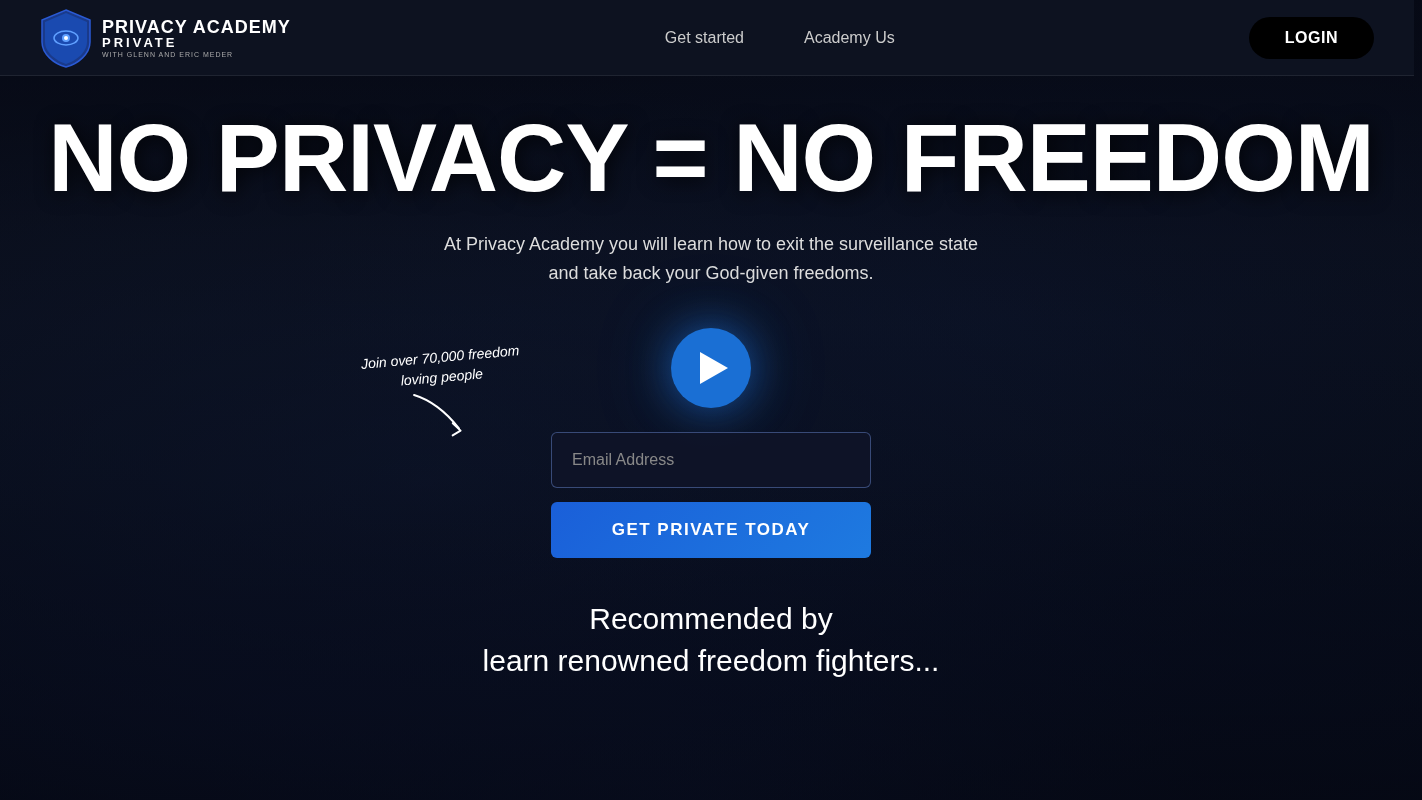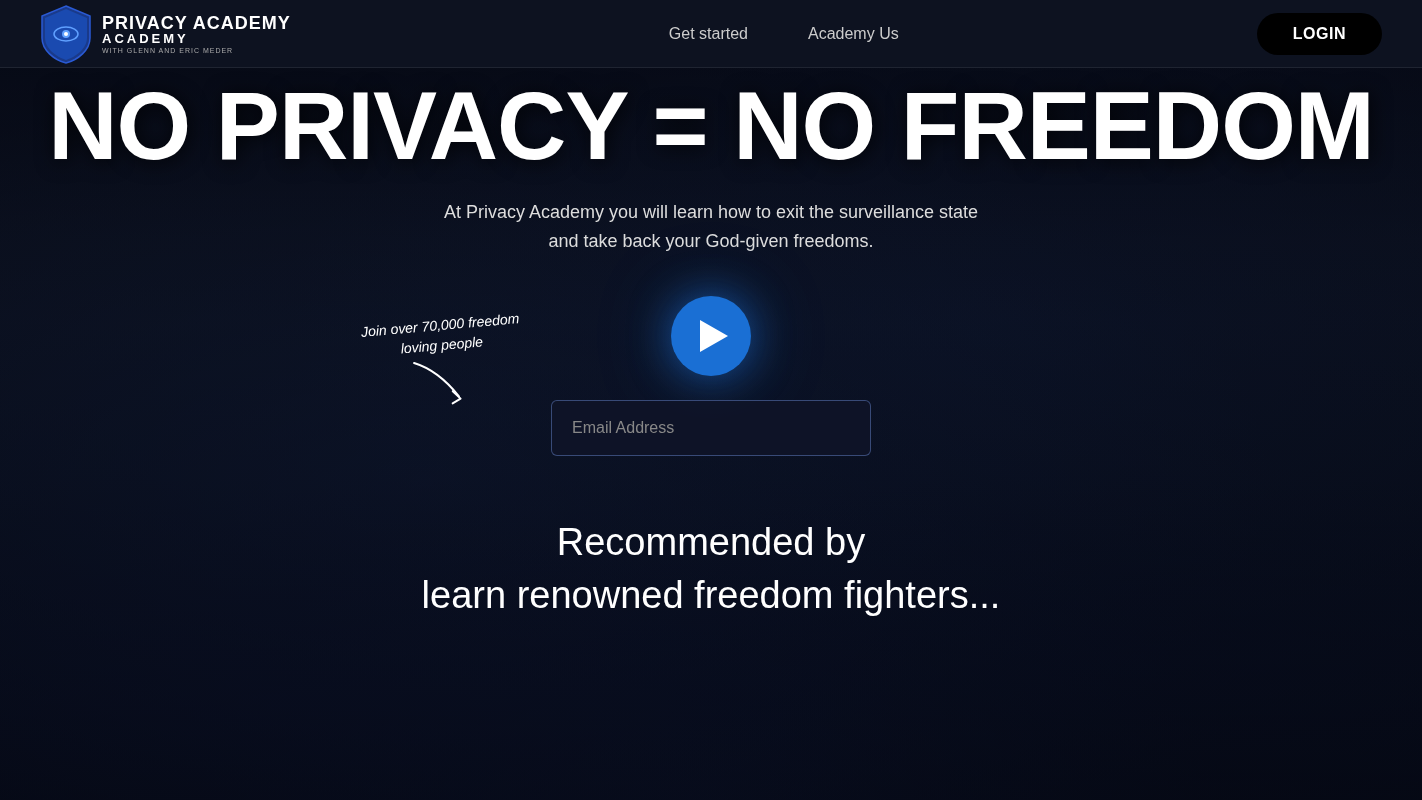--- a/index.html
+++ b/index.html
@@ -11,22 +11,22 @@
       width: 1422px;
       min-height: 800px;
       overflow-x: hidden;
     }
 
     
     nav {
       position: fixed;
       top: 0;
       left: 0;
-      right: 0;
-      height: 68px;
+      right: 8px;
+      height: 76px;
       background: #0d1220;
       display: flex;
       align-items: center;
       justify-content: space-between;
       padding: 0 40px;
       z-index: 100;
       border-bottom: 1px solid rgba(255,255,255,0.08);
     }
 
     .nav-logo {
@@ -69,21 +69,21 @@
 
     
     .hero {
       position: relative;
       width: 100%;
       min-height: 800px;
       display: flex;
       flex-direction: column;
       align-items: center;
       justify-content: flex-start;
-      padding-top: 78px;
+      padding-top: 110px;
       overflow: hidden;
     }
 
     .hero-bg {
       position: absolute;
       inset: 0;
       background:
         linear-gradient(to bottom, rgba(5,8,20,0.7) 0%, rgba(5,8,20,0.55) 40%, rgba(5,8,20,0.75) 100%);
       z-index: 1;
     }
@@ -171,20 +171,21 @@
     
     .email-input {
       width: 320px;
       height: 56px;
       background: rgba(15, 20, 40, 0.85);
       border: 1px solid rgba(100, 130, 200, 0.5);
       border-radius: 6px;
       padding: 0 20px;
       font-size: 16px;
       color: #fff;
+      margin-bottom: 14px;
       outline: none;
     }
 
     .email-input::placeholder { color: #888; }
 
     .cta-btn {
       width: 320px;
       height: 56px;
       background: linear-gradient(135deg, #1a5fd9, #1e7ae0);
       border: none;
@@ -225,25 +226,24 @@
 
     
     .recommended-section {
       position: relative;
       z-index: 2;
       text-align: center;
       margin-top: 40px;
     }
 
     .recommended-section h2 {
-      font-size: 38px;
+      font-size: 30px;
       font-weight: 400;
       color: #fff;
       line-height: 1.4;
-      margin-top: 20px;
     }
 
     
     .logo-text {
       display: flex;
       flex-direction: column;
     }
 
     .logo-text .privacy {
       font-size: 18px;
@@ -277,21 +277,21 @@
     <svg class="logo-shield" viewBox="0 0 52 60" xmlns="http://www.w3.org/2000/svg">
       <path d="M26 2 L50 12 L50 34 C50 46 38 56 26 59 C14 56 2 46 2 34 L2 12 Z" fill="#1a3a8a" stroke="#2a5ad4" stroke-width="1.5"></path>
       <path d="M26 5 L47 14 L47 34 C47 44 36 53 26 56 C16 53 5 44 5 34 L5 14 Z" fill="#1a4ab0"></path>
 
       <ellipse cx="26" cy="30" rx="12" ry="7" fill="none" stroke="#60a0ff" stroke-width="1.5"></ellipse>
       <circle cx="26" cy="30" r="4" fill="#60a0ff"></circle>
       <circle cx="26" cy="30" r="2" fill="#fff"></circle>
     </svg>
     <div class="logo-text">
       <span class="privacy">PRIVACY ACADEMY</span>
-      <span class="academy">ACADEMY</span>
+      <span class="academy">PRIVATE</span>
       <span class="subtext">WITH GLENN AND ERIC MEDER</span>
     </div>
   </div>
 
   <div class="nav-links">
     <a href="#">Get started</a>
     <a href="#">Academy Us</a>
   </div>
 
   <button class="login-btn">LOGIN</button>
@@ -318,20 +318,21 @@
       </div>
 
       <div class="play-btn-wrapper">
         <button class="play-btn" aria-label="Play video">
           <span class="play-triangle"></span>
         </button>
       </div>
 
       <input class="email-input" type="email" placeholder="Email Address" style="">
 
+      <button class="cta-btn">GET PRIVATE TODAY</button>
     </div>
 
     <div class="recommended-section">
       <h2>
         <span>Recommended by</span><br>
         <span>learn renowned freedom fighters...</span>
       </h2>
     </div>
   </div>
 </section>

